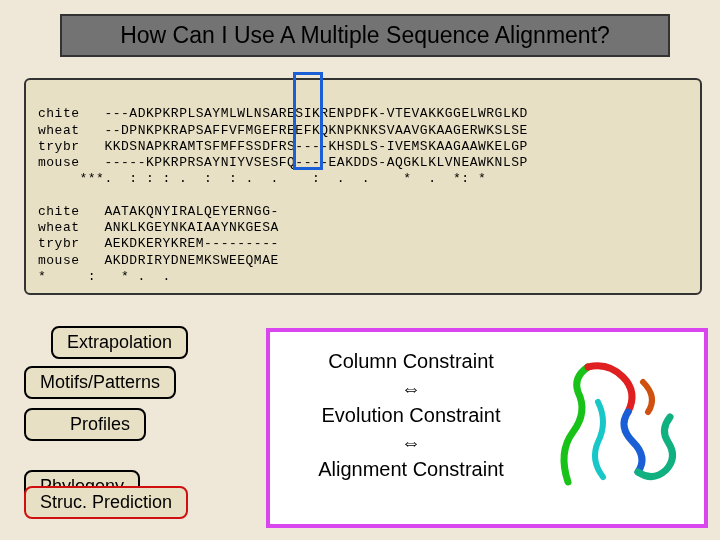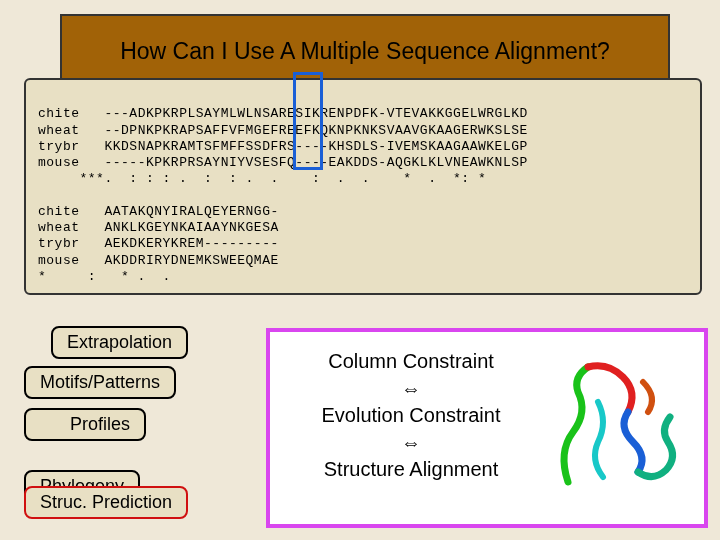--- a/index.html
+++ b/index.html
@@ -11,23 +11,23 @@
     font-family: "Comic Sans MS", cursive, sans-serif;
     position: relative;
     overflow: hidden;
   }
   .title-box {
     position: absolute;
     top: 14px;
     left: 60px;
     width: 590px;
     border: 2px solid #333;
-    background: #a16207;
+    background: #737373;
     text-align: center;
-    padding: 22px 8px;
+    padding: 6px 8px;
     font-size: 23px;
   }
   .align-box {
     position: absolute;
     top: 78px;
     left: 24px;
     width: 650px;
     border: 2px solid #333;
     border-radius: 6px;
     background: #e8e0c4;
@@ -124,21 +124,21 @@
 <div class="btn red" style="top:486px;">
   <span>Struc. Prediction</span>
 </div>
 
 <div class="constraint-panel">
   <div class="constraint-text">
     <div>Column Constraint</div>
     <div>⇔</div>
     <div>Evolution Constraint</div>
     <div>⇔</div>
-    <div>Structure Alignment</div>
+    <div>Alignment Constraint</div>
   </div>
   <svg class="protein" viewBox="0 0 140 150">
     <path d="M20,130 Q10,100 25,80 Q40,60 30,40 Q25,25 40,15" stroke="#19c219" stroke-width="7" fill="none" stroke-linecap="round"></path>
     <path d="M40,15 Q60,10 75,25 Q90,40 80,60" stroke="#e02020" stroke-width="7" fill="none" stroke-linecap="round"></path>
     <path d="M80,60 Q70,75 85,90 Q100,105 90,120" stroke="#1a5fd6" stroke-width="7" fill="none" stroke-linecap="round"></path>
     <path d="M90,120 Q105,130 118,118 Q130,105 120,90 Q112,78 122,65" stroke="#10b080" stroke-width="7" fill="none" stroke-linecap="round"></path>
     <path d="M50,50 Q60,70 50,90 Q42,108 55,125" stroke="#18c8c8" stroke-width="6" fill="none" stroke-linecap="round"></path>
     <path d="M95,30 Q110,45 100,60" stroke="#d05010" stroke-width="6" fill="none" stroke-linecap="round"></path>
   </svg>
 </div>

